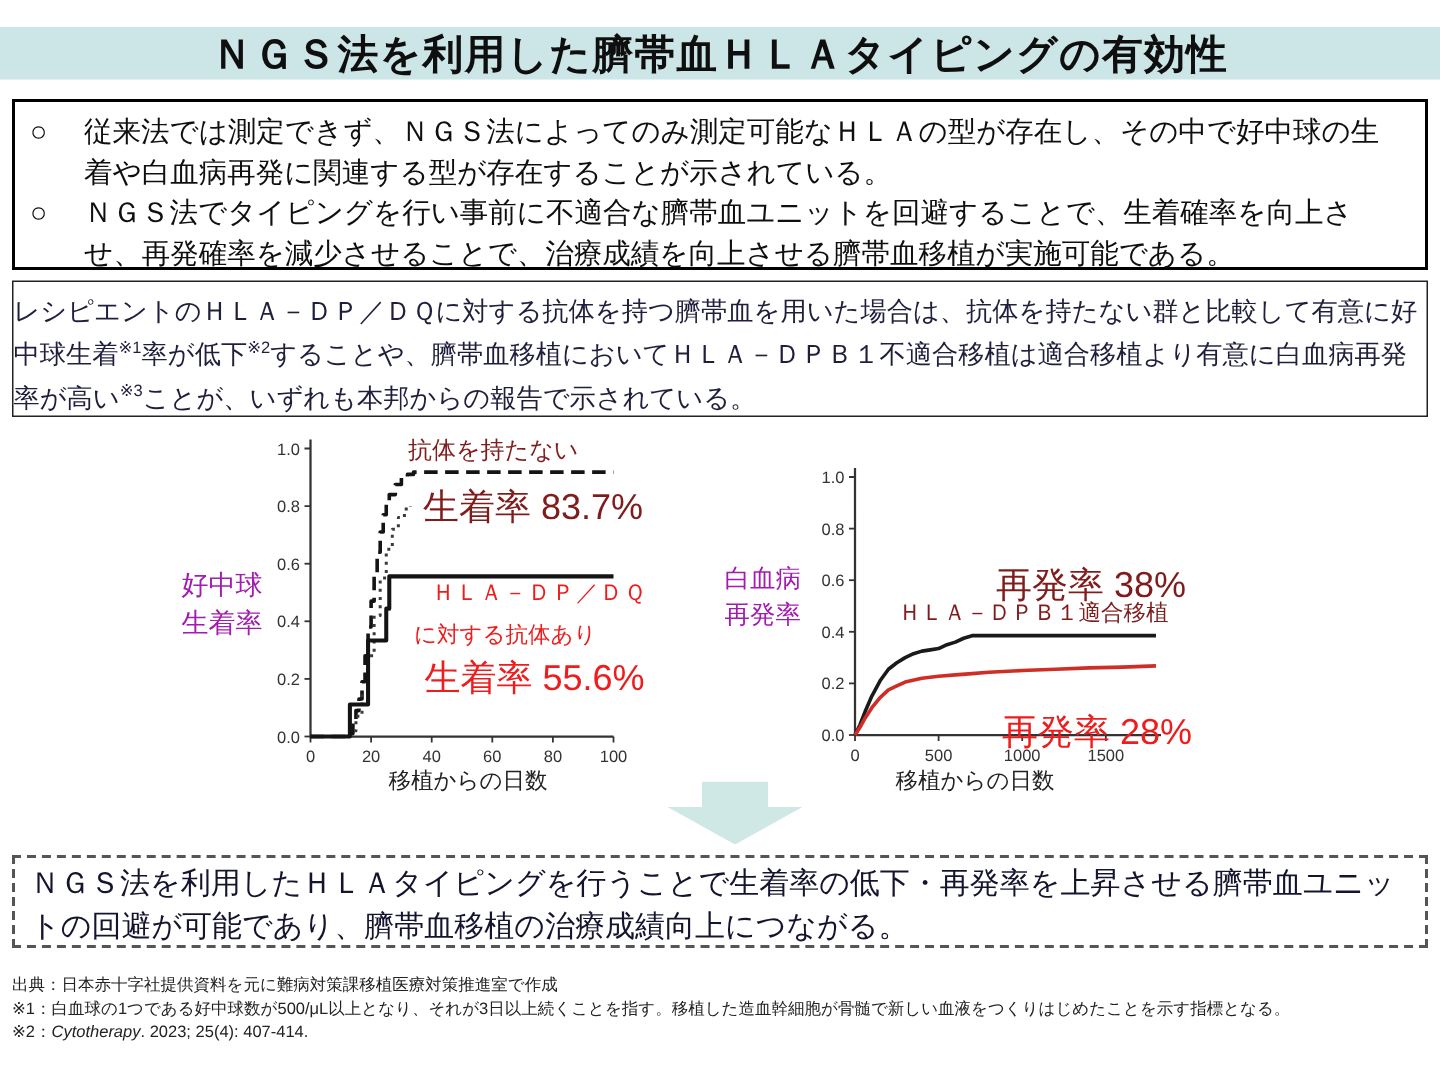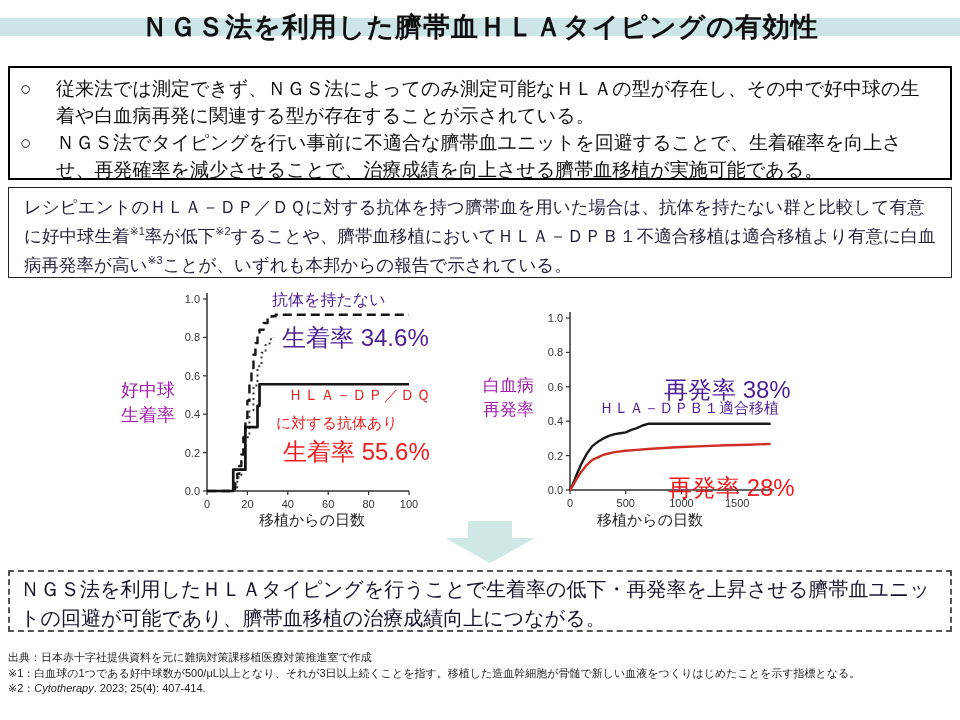--- a/index.html
+++ b/index.html
@@ -2,55 +2,55 @@
 <html><head>
 <meta charset="utf-8">
 <style>
   * { margin:0; padding:0; box-sizing:border-box; }
   body { background:#888; font-family:"Liberation Sans","DejaVu Sans",sans-serif; }
   .slide{
     position:relative; width:960px; height:720px; background:#ffffff;
     overflow:hidden; margin:0 auto; color:#111;
   }
   .title-band{
-    position:absolute; left:0; top:18px; width:960px; height:18px;
+    position:absolute; left:0; top:18px; width:960px; height:35px;
     background:#cce5e7; display:flex; align-items:center; justify-content:center;
   }
   .title-band h1{ font-size:27px; font-weight:bold; color:#0f0f0f; letter-spacing:1px; white-space:nowrap; }
 
   .box{ position:absolute; left:8px; width:944px; background:#fff; }
 
   .summary-box{
     top:66px; height:114px; border:2px solid #000;
     padding:7px 14px 0 10px; font-size:19px; line-height:27px; color:#0f0f0f;
   }
   .bullet{ display:flex; }
   .bullet .marker{ flex:none; width:36px; text-align:left; }
   .bullet p{ flex:1; }
 
   .finding-box{
     top:187px; height:91px; border:1.5px solid #222;
-    padding:5px 15px; font-size:17.5px; line-height:29px; color:#1f1f3c;
+    padding:5px 0; font-size:17.5px; line-height:29px; color:#1f1f3c;
   }
   .finding-box sup{ font-size:11px; line-height:0; }
 
   svg.chart{ position:absolute; }
   #chart0{ left:120px; top:285px; }
   #chart1{ left:470px; top:300px; }
   .tick{ font-size:11px; fill:#333; font-family:"Liberation Sans","DejaVu Sans",sans-serif; }
 
   .chart-label{ position:absolute; white-space:nowrap; pointer-events:none; }
   .ylab{ font-size:18px; line-height:25px; color:#a21caf; }
   .ylab0{ left:121px; top:378px; }
   .ylab1{ left:483px; top:374px; font-size:17px; line-height:24px; }
   .xlab{ font-size:15px; color:#222; width:140px; text-align:center; }
   .xlab0{ left:242px; top:511px; }
   .xlab1{ left:580px; top:511px; }
 
-  .ann{ position:absolute; white-space:nowrap; pointer-events:none; color:#4c1d95; }
+  .ann{ position:absolute; white-space:nowrap; pointer-events:none; color:#7f1d1d; }
   .ann.red{ color:#ee1c1c; }
   .ann.big{ font-size:24px; }
   .ann-la0{ left:272px; top:290px; font-size:16px; }
   .ann-la1{ left:282px; top:322px; }
   .ann-la2{ left:288px; top:386px; font-size:15px; letter-spacing:1px; }
   .ann-la3{ left:276px; top:414px; font-size:15px; }
   .ann-la4{ left:283px; top:436px; }
   .ann-ra0{ left:664px; top:374px; }
   .ann-ra1{ left:599px; top:399px; font-size:15px; }
   .ann-ra2{ left:601px; top:459px; font-size:15px; }
@@ -121,21 +121,21 @@
       <path d="M87,206L111.24,206L111.24,204.08L115.28,204.08L115.28,196.4L117.3,196.4L117.3,188.72L119.32,188.72L119.32,181.04L121.34,181.04L121.34,169.51999999999998L123.36,169.51999999999998L123.36,152.24L125.38,152.24L125.38,133.04L127.4,133.04L127.4,115.76L129.42000000000002,115.76L129.42000000000002,98.47999999999999L131.44,98.47999999999999L131.44,83.12L133.46,83.12L133.46,69.68L135.48,69.68L135.48,58.16L137.5,58.16L137.5,50.47999999999999L139.52,50.47999999999999L139.52,44.72L143.56,44.72L143.56,38L147.6,38L147.6,33.19999999999999L151.64,33.19999999999999L151.64,31.28L155.68,31.28L155.68,29.744L289,29.744L289,29.744" stroke="#141414" fill="none" stroke-width="2.4" stroke-dasharray="9,5" stroke-linejoin="round"></path>
       <path d="M87,206L113.26,206L113.26,202.16L117.3,202.16L117.3,192.56L121.34,192.56L121.34,177.2L125.38,177.2L125.38,152.24L129.42000000000002,152.24L129.42000000000002,125.36L133.46,125.36L133.46,100.39999999999999L137.5,100.39999999999999L137.5,81.19999999999999L141.54000000000002,81.19999999999999L141.54000000000002,67.75999999999999L145.57999999999998,67.75999999999999L145.57999999999998,60.079999999999984L149.62,60.079999999999984L149.62,54.31999999999999L153.66,54.31999999999999L153.66,52.39999999999998" stroke="#3a3a3a" fill="none" stroke-width="2" stroke-dasharray="2,3.5" stroke-linejoin="round"></path>
       <path d="M87,206L113.26,206L113.26,184.688L125.38,184.688L125.38,142.064L137.5,142.064L137.5,120.752L139.52,120.752L139.52,99.24799999999999L289,99.24799999999999L289,99.24799999999999" stroke="#141414" fill="none" stroke-width="2.7" stroke-dasharray="none" stroke-linejoin="round"></path>
     </svg>
   <div class="chart-label ylab ylab0">
     <div>好中球</div>
     <div>生着率</div>
   </div>
   <div class="chart-label xlab xlab0">移植からの日数</div>
   <div class="ann ann-la0">抗体を持たない</div>
-  <div class="ann big ann-la1">生着率 34.6%</div>
+  <div class="ann big ann-la1">生着率 83.7%</div>
   <div class="ann red ann-la2">ＨＬＡ－ＤＰ／ＤＱ</div>
   <div class="ann red ann-la3">に対する抗体あり</div>
   <div class="ann big red ann-la4">生着率 55.6%</div>
 
   <svg id="chart1" class="chart" width="420" height="235">
       <path d="M100,12V190H304" stroke="#333" fill="none" stroke-width="1.5"></path>
       <line x1="100" y1="190" x2="100" y2="194" stroke="#333" stroke-width="1.2"></line>
       <text x="100" y="207" text-anchor="middle" class="tick">0</text>
       <line x1="155.7377049180328" y1="190" x2="155.7377049180328" y2="194" stroke="#333" stroke-width="1.2"></line>
       <text x="155.7377049180328" y="207" text-anchor="middle" class="tick">500</text>

